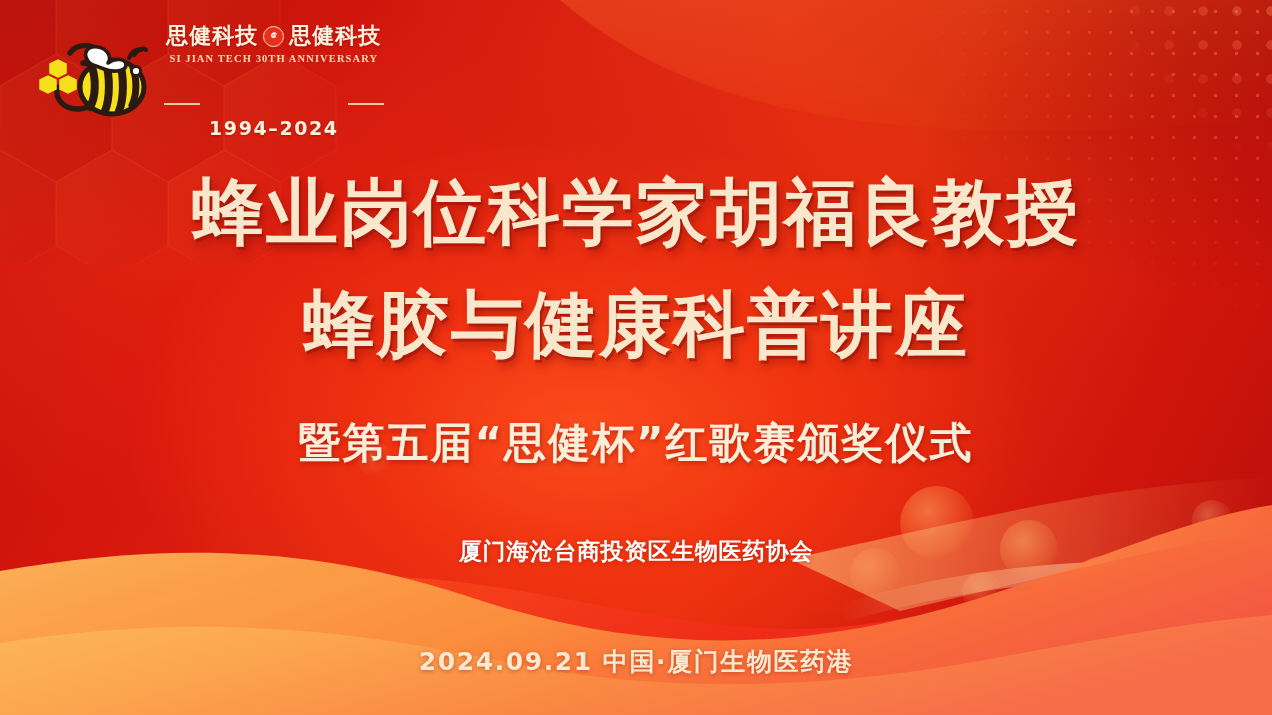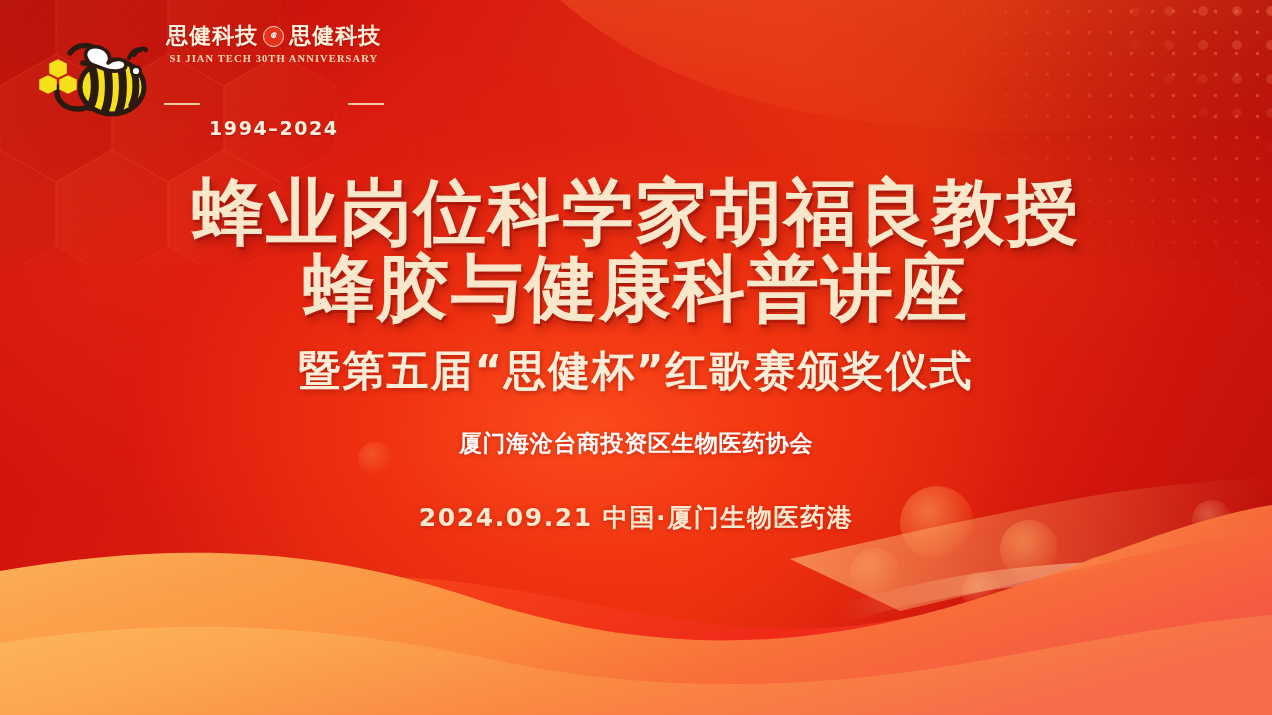--- a/index.html
+++ b/index.html
@@ -109,21 +109,21 @@
     font-size:19px;font-weight:700;color:#fdf0dc;letter-spacing:1.6px;
     font-family:"DejaVu Sans","Liberation Sans",sans-serif;
     text-shadow:0 1px 2px rgba(120,8,6,.45);
     margin-top:48px;
   }
 
   
   .content{
     position:absolute; left:0; right:0; top:176px;
     display:flex; flex-direction:column; align-items:center;
-    z-index:6; text-align:left;
+    z-index:6; text-align:left;gap:36px;
   }
   .title-line{
     font-size:72px; line-height:1.0; font-weight:700;
     color:#f9e7cb;
     letter-spacing:2px;
     font-family:"DejaVu Sans","Liberation Sans",sans-serif;
     text-shadow:
       2px 3px 0 rgba(150,18,10,.55),
       4px 6px 9px rgba(120,10,8,.40);
     white-space:nowrap;

